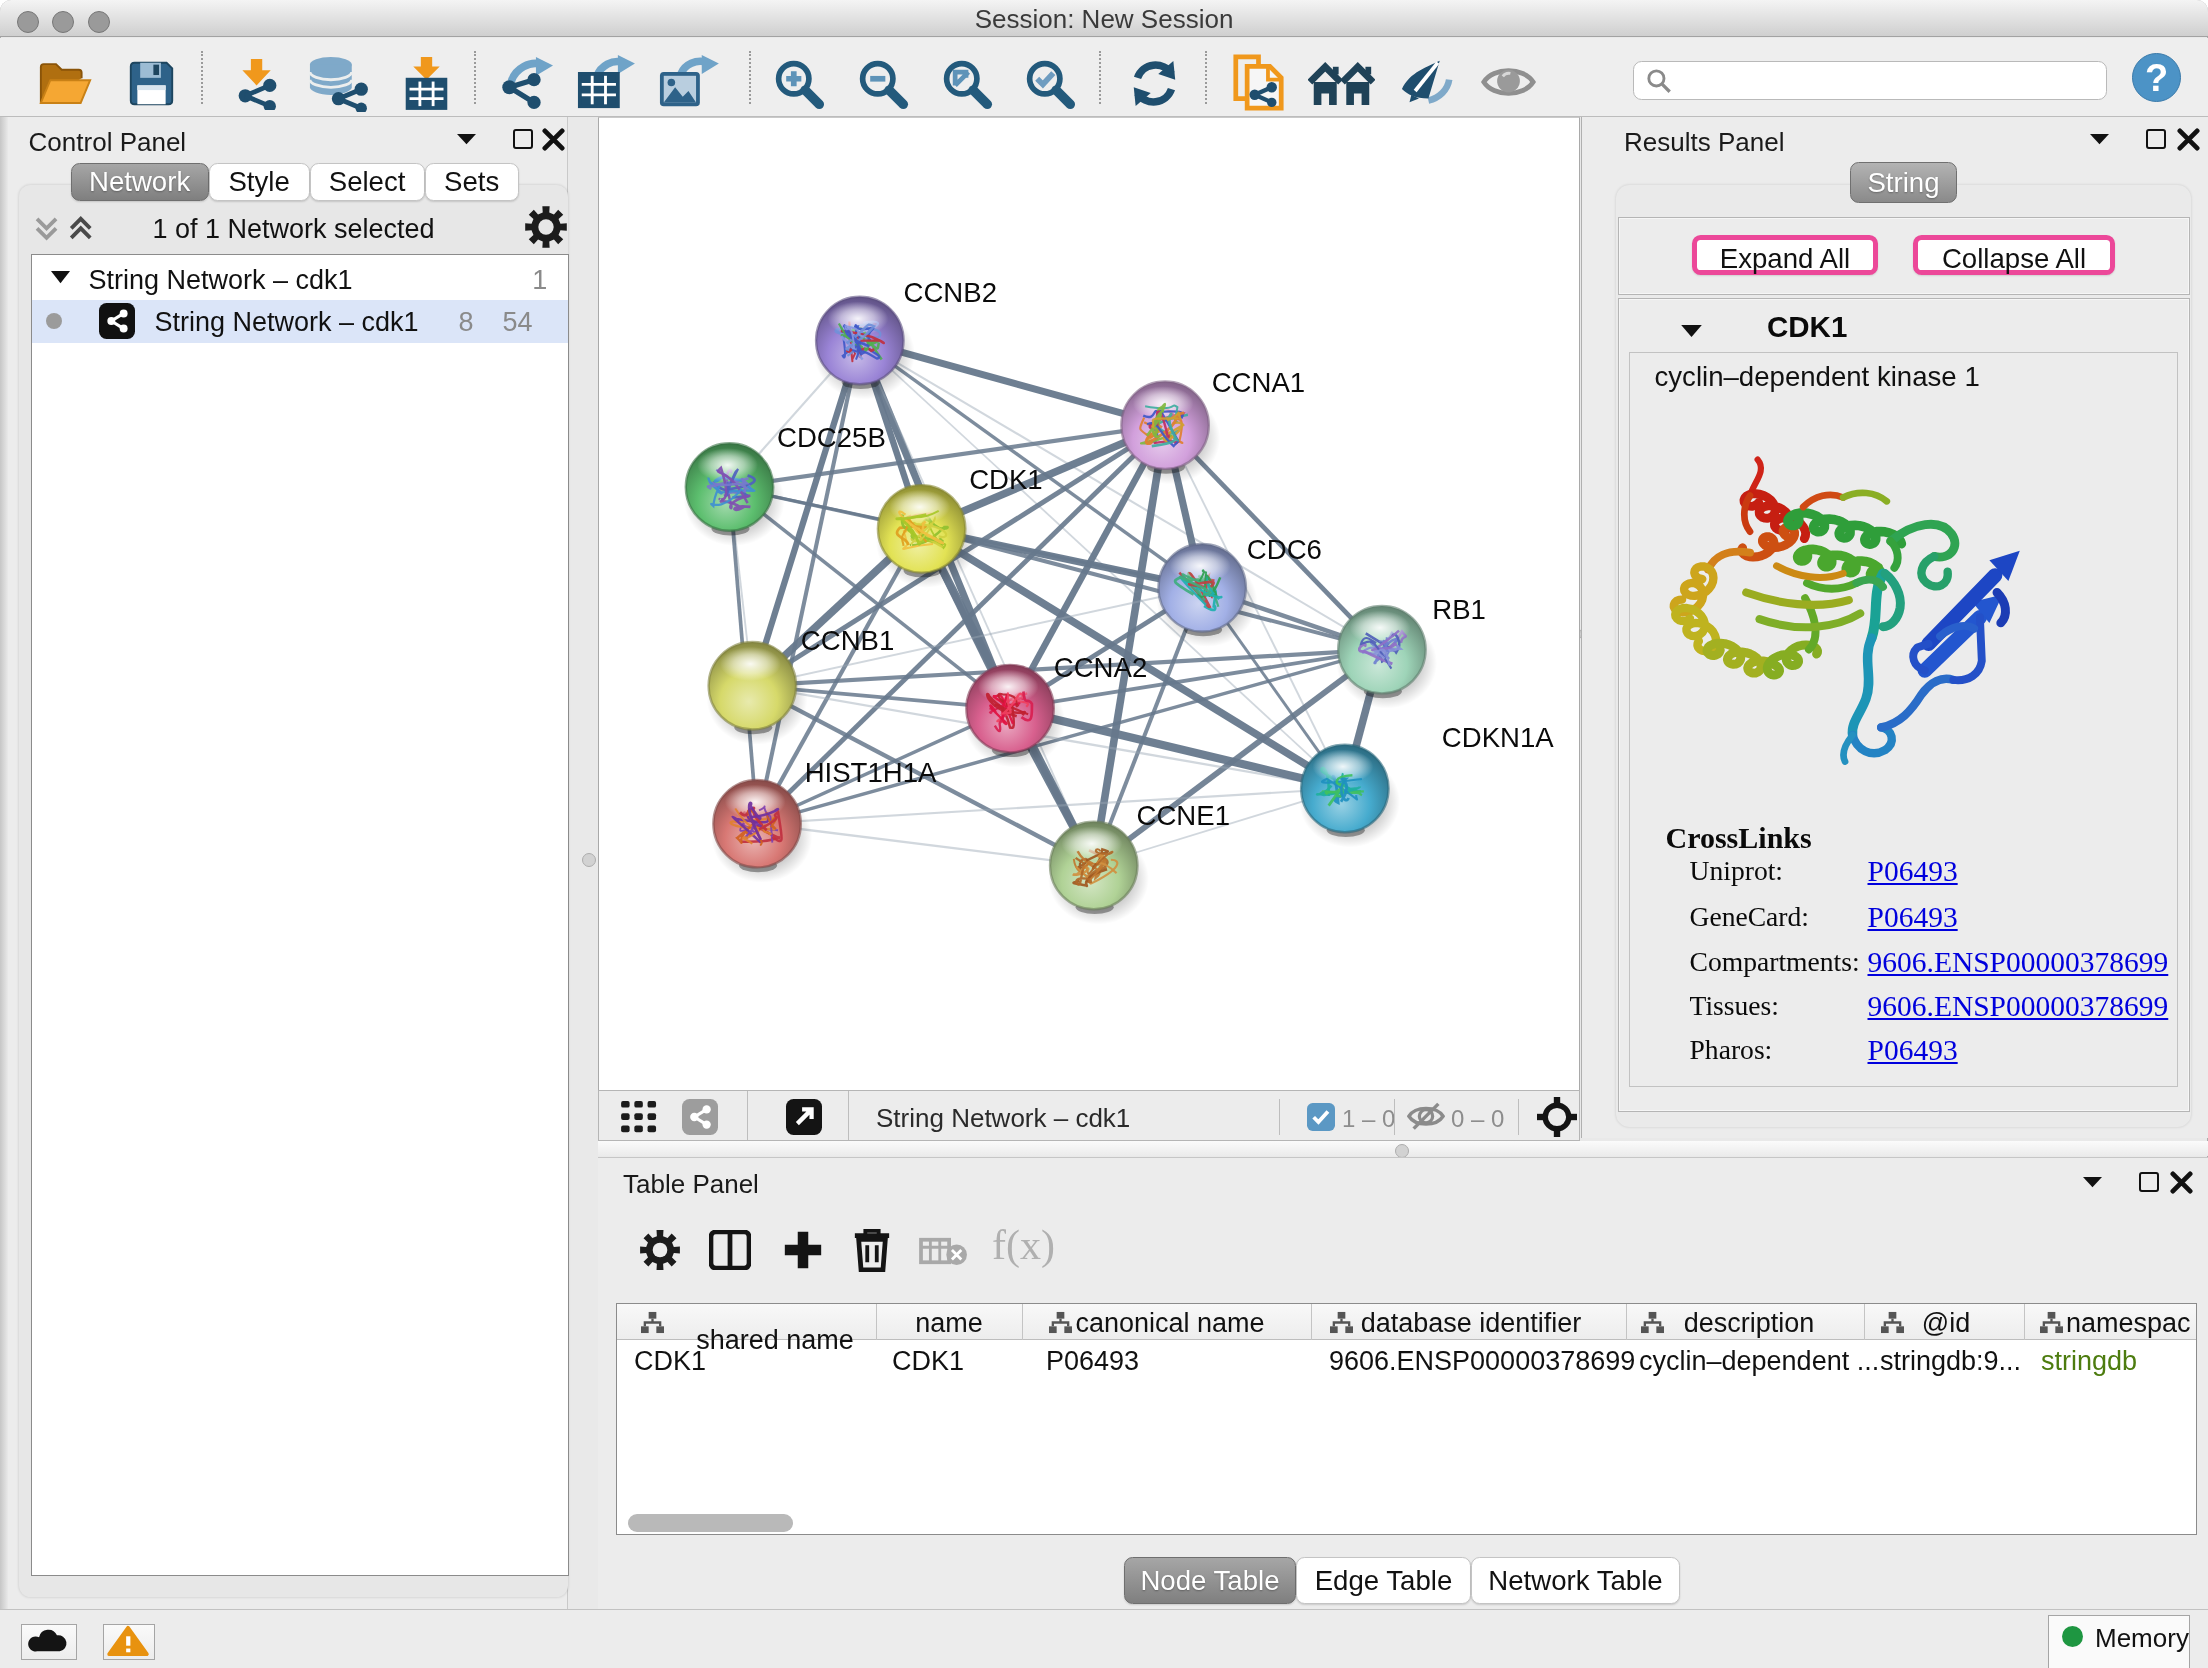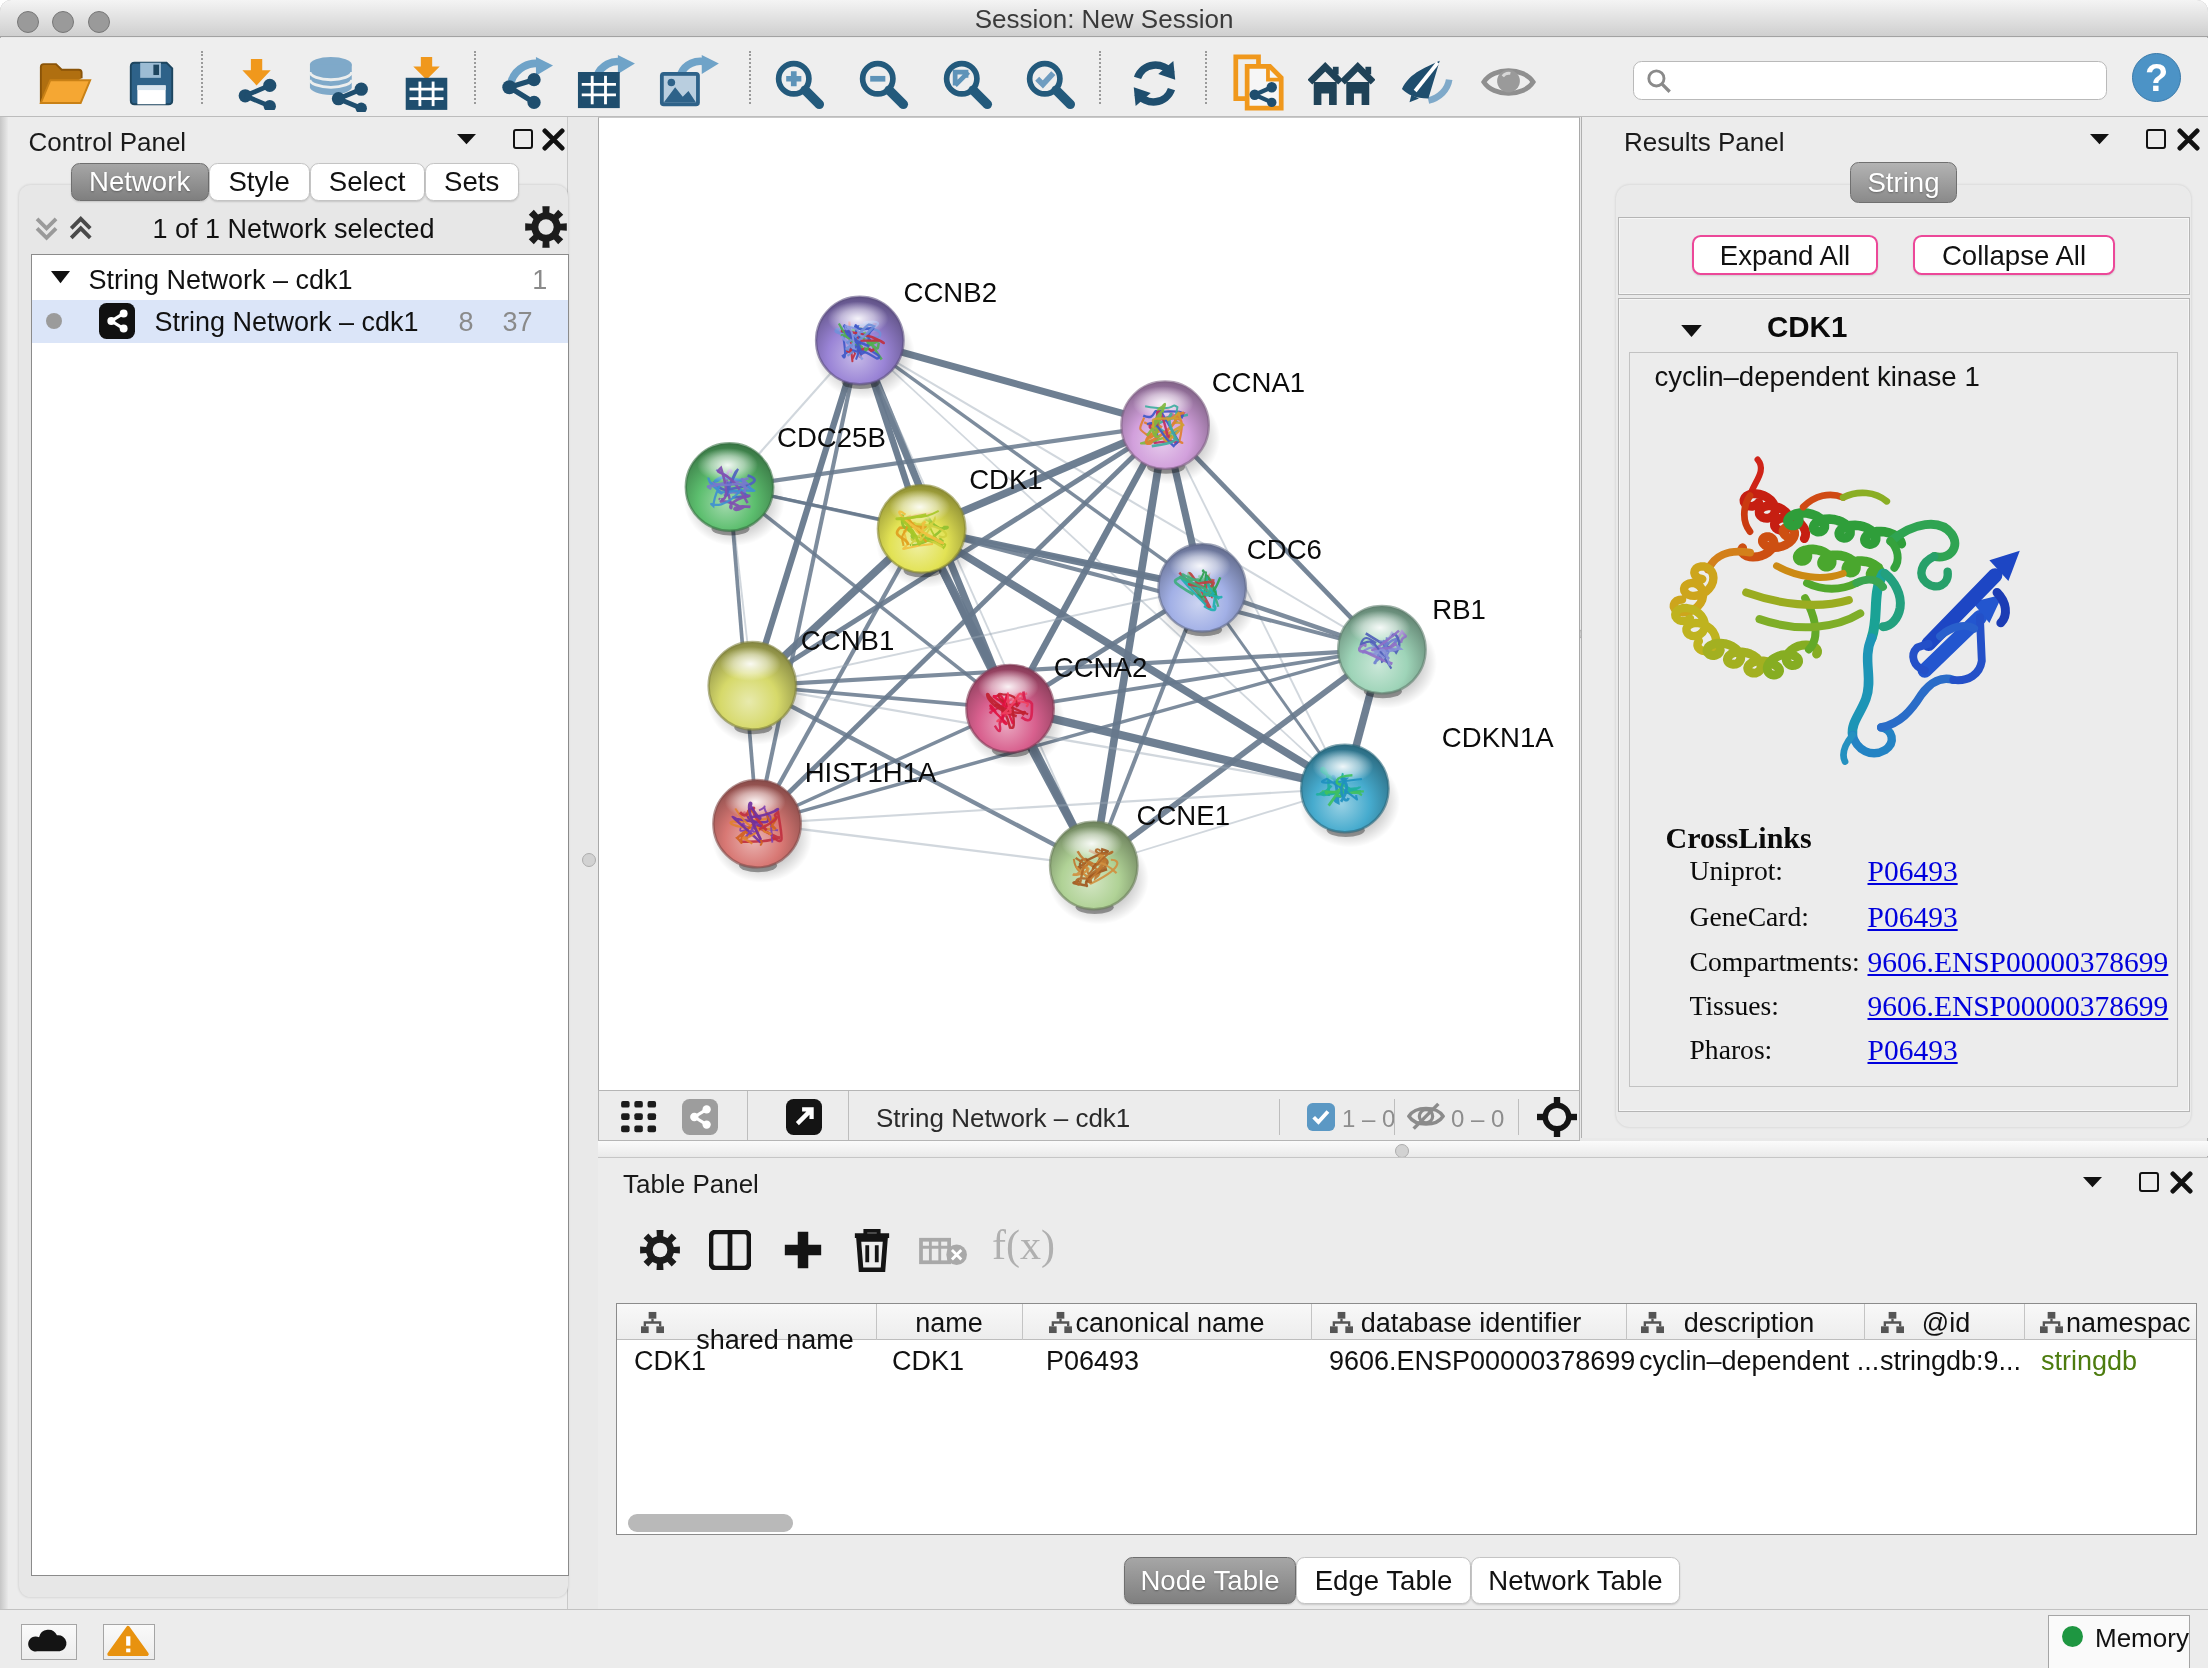--- a/index.html
+++ b/index.html
@@ -20,21 +20,21 @@
 #cp-list{position:absolute;left:12.4px;top:69px;width:538px;height:1322px;background:#fff;border:1.9px solid #8b8b8b}
 .cp-row{position:relative;width:100%;height:42px;font-size:27px;color:#111}
 #canvas{left:598px;top:117px;width:982px;height:973px;background:#ffffff;border-left:1px solid #a9a9a9;border-right:1px solid #a9a9a9;border-top:1px solid #c9c9c9}
 #canvasbar{left:598px;top:1090px;width:982px;height:51px;background:#ececec;border:1px solid #b5b5b5;border-width:1px 1px 1px 1px}
 #results{left:1581px;top:117px;width:628px;height:1021px;background:#ececec;border-left:1px solid #b0b0b0}
 #tablepanel{left:598px;top:1157px;width:1610px;height:453px;background:#ececec;border-top:1px solid #c6c6c6}
 #statusbar{left:0;top:1609px;width:2208px;height:59px;background:#ececec;border-top:1.9px solid #c2c2c2}
 .sbtn{position:absolute;background:linear-gradient(#fafafa,#ededed);border:1.9px solid #a5a5a5}
 .link{font-family:"Liberation Serif",serif;color:#0000dd;text-decoration:underline}
 .serif{font-family:"Liberation Serif",serif}
-.hdrbtn{position:absolute;background:#fff;border:2px solid #ec4899;border-radius:8.6px;font-size:27.6px;color:#111;text-align:center;box-shadow:0 1px 1.9px rgba(0,0,0,.12)}
+.hdrbtn{position:absolute;background:#fff;border:5px solid #ec4899;border-radius:8.6px;font-size:27.6px;color:#111;text-align:center;box-shadow:0 1px 1.9px rgba(0,0,0,.12)}
 </style></head>
 <body>
 <div class="abs" style="left:0;top:0;width:2208px;height:1668px;background:#e9e9e9;border-radius:11.4px 11.4px 0 0;border:1px solid #ababab;border-bottom:none"></div>
 <div id="titlebar" class="abs">
     <div class="tl" style="left:17px"></div>
     <div class="tl" style="left:52px"></div>
     <div class="tl" style="left:88px"></div>
     <div id="title">Session: New Session</div>
   </div>
 <div id="toolbar" class="abs">
@@ -204,21 +204,21 @@
     <div style="position:absolute;left:67px;top:2.9px;width:36px;height:36px;background:#111;border-radius:7.6px">
      <svg width="36" height="36" viewBox="0 0 38 38">
               <circle cx="13" cy="19" r="4.2" fill="#fff"></circle>
               <circle cx="26" cy="11" r="4.2" fill="#fff"></circle>
               <circle cx="26" cy="27" r="4.2" fill="#fff"></circle>
               <path d="M13 19 26 11 M13 19 26 27" stroke="#fff" stroke-width="3.4"></path>
             </svg>
     </div>
     <span style="position:absolute;left:122px;top:7.6px">String Network – cdk1</span>
     <span style="position:absolute;left:426px;top:7.6px;color:#8a8a8a">8</span>
-    <span style="position:absolute;left:470px;top:7.6px;color:#8a8a8a">37</span>
+    <span style="position:absolute;left:470px;top:7.6px;color:#8a8a8a">54</span>
    </div>
   </div>
  </div>
 </div>
 <div class="abs" style="left:582px;top:853px;width:14.3px;height:14.3px;border-radius:50%;background:#d2d2d2;border:1px solid #adadad"></div>
 <div class="abs" style="left:1579px;top:627px;width:14.3px;height:14.3px;border-radius:50%;background:#d2d2d2;border:1px solid #adadad"></div>
 <div class="abs" style="left:1395px;top:1144px;width:14.3px;height:14.3px;border-radius:50%;background:#d2d2d2;border:1px solid #adadad"></div>
 <div id="canvas" class="abs">
 <svg class="abs" style="left:0;top:0" width="980" height="971" viewBox="0 0 1030 1021">
 <defs>

